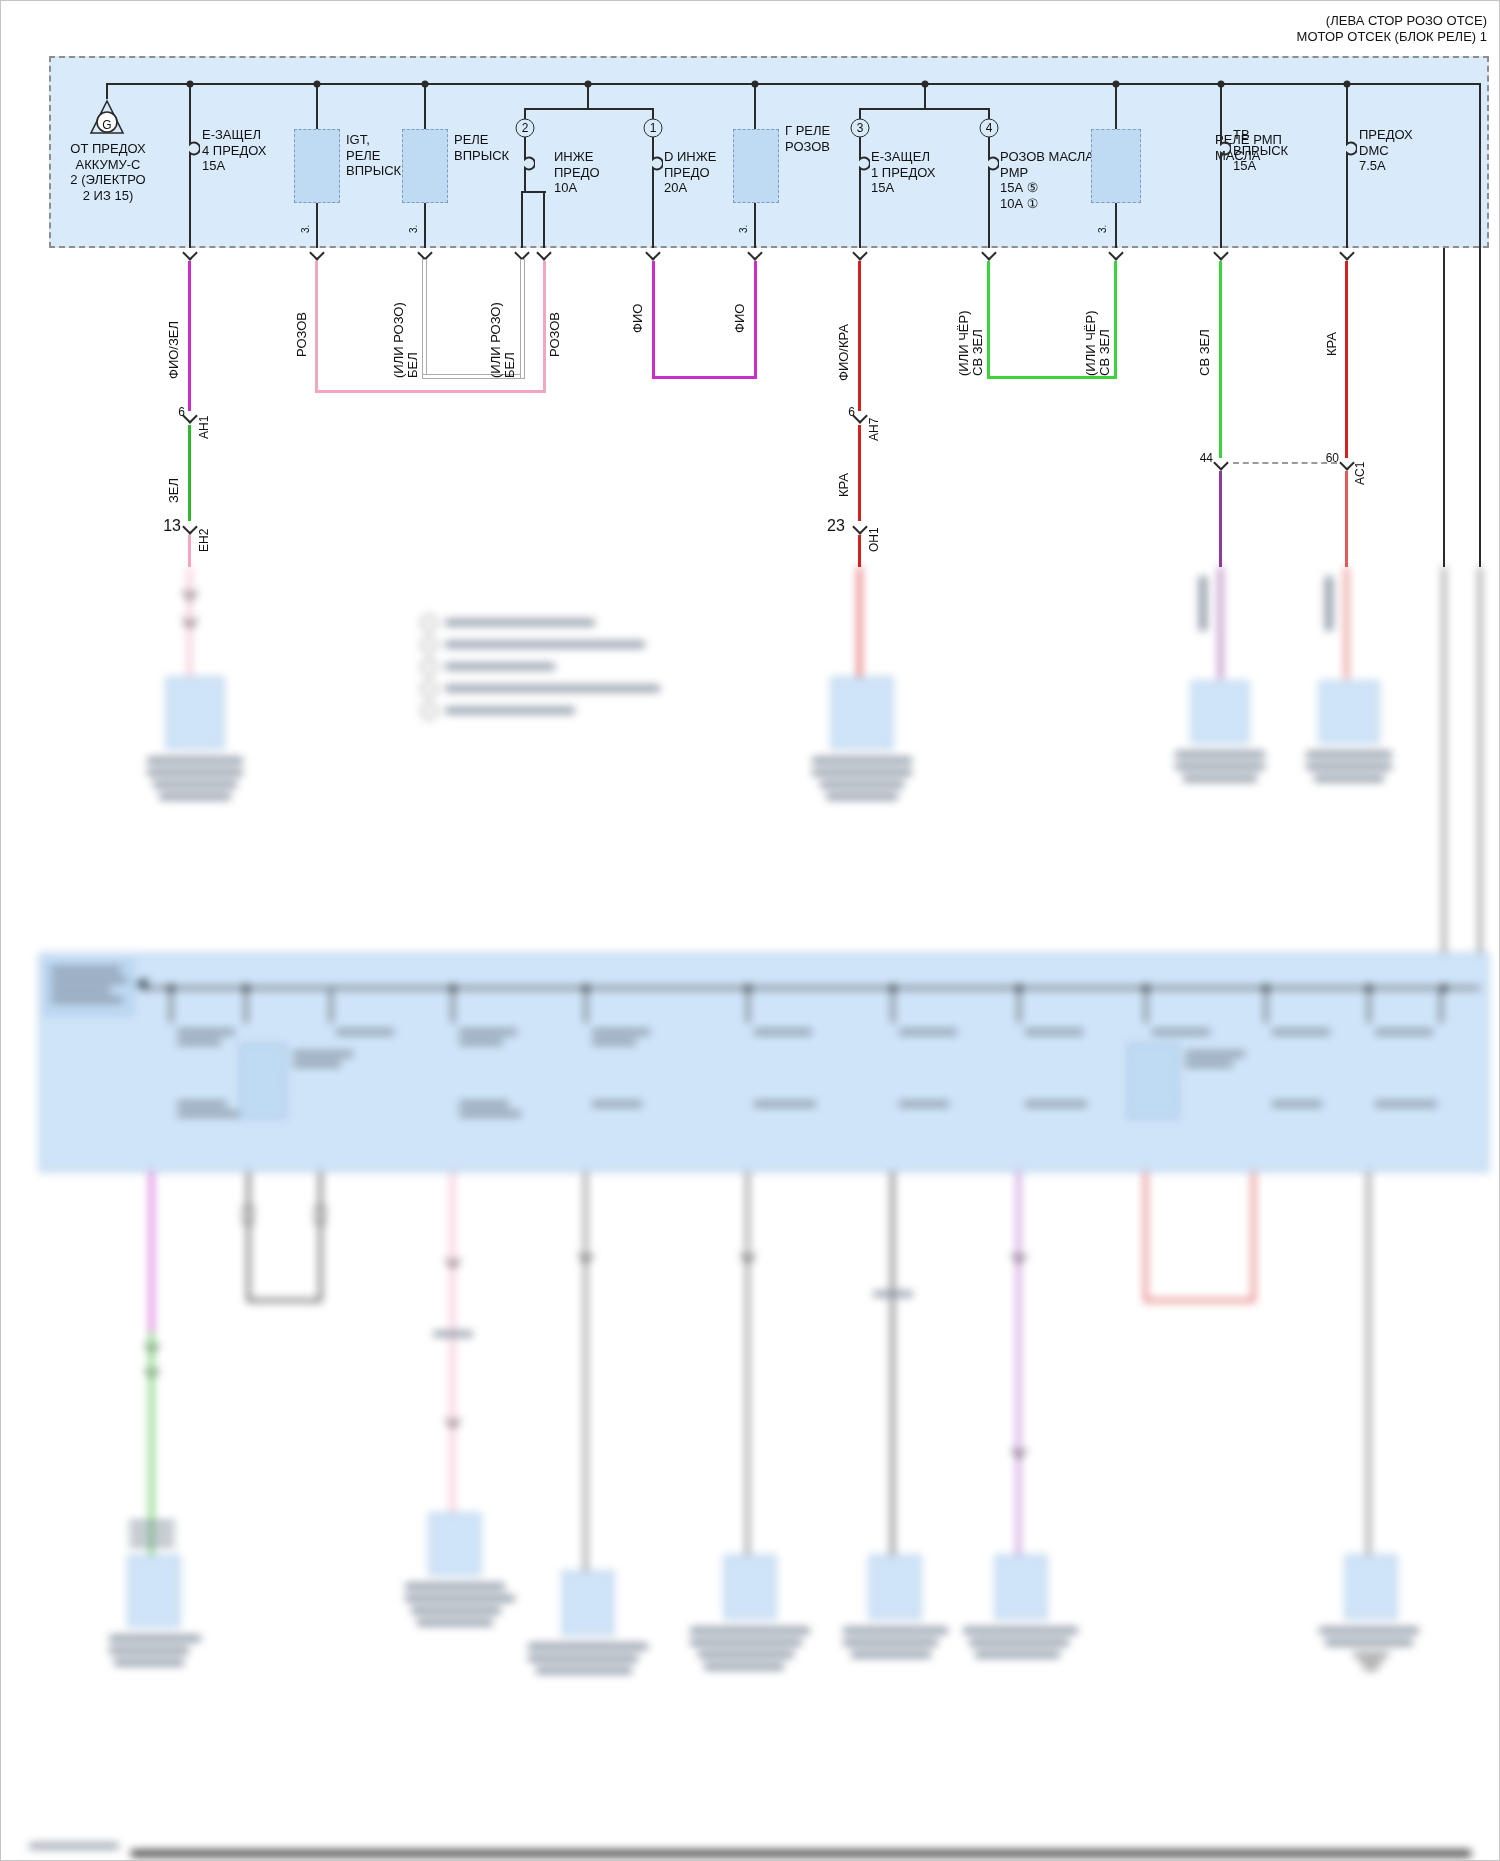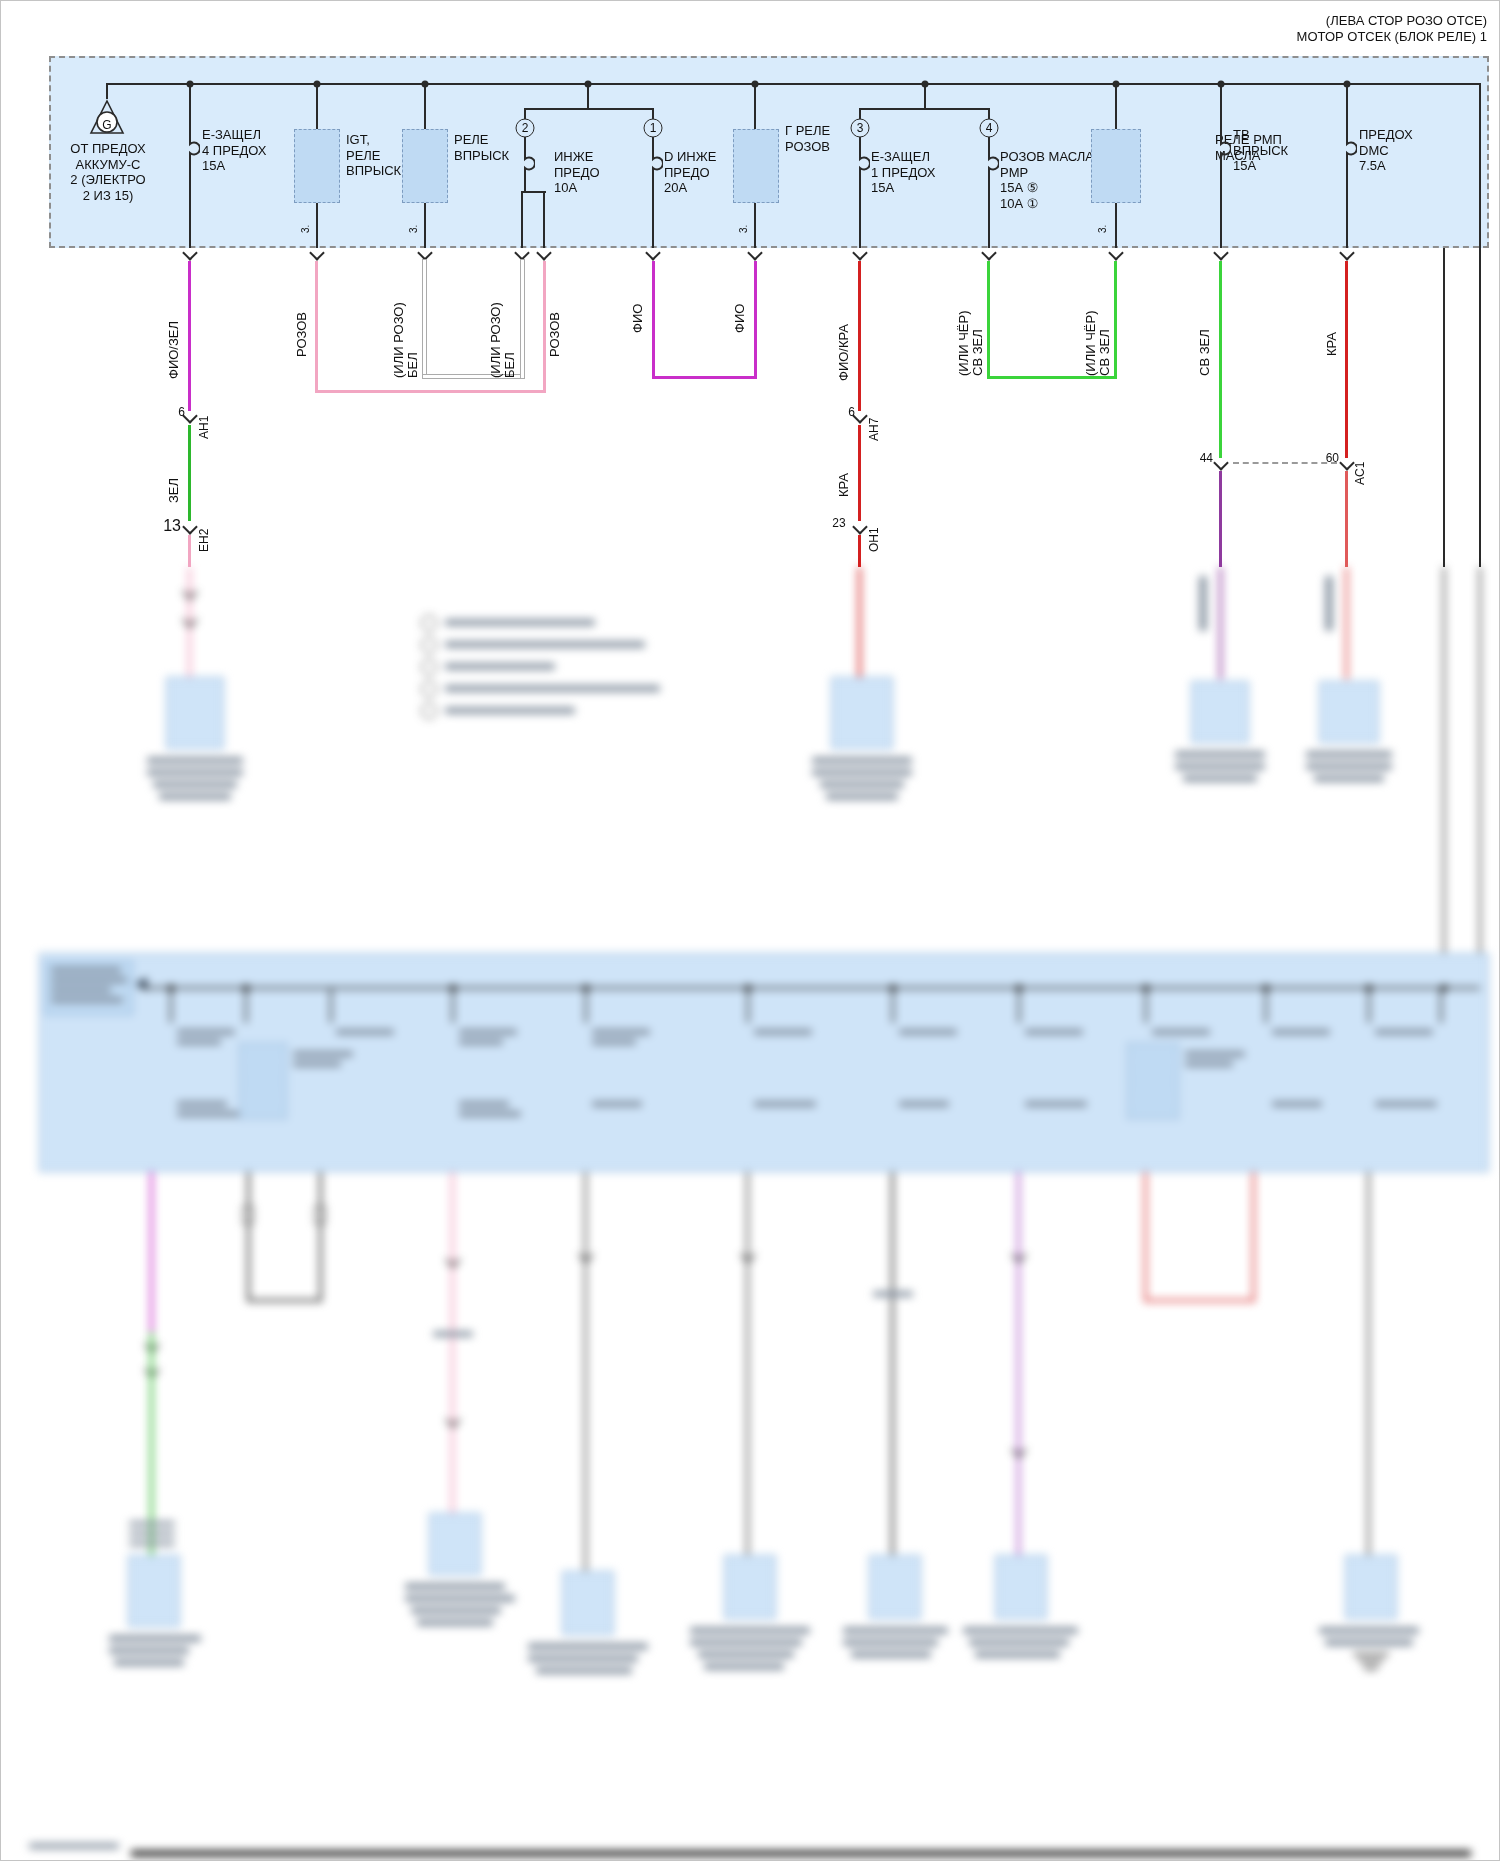--- a/index.html
+++ b/index.html
@@ -210,21 +210,21 @@
  <span class="V" style="left:732px;top:276px;height:56px">ФИО</span>
 
  <i class="red" style="left:857px;top:260px;width:3px;height:150px"></i>
  <span class="V" style="left:836px;top:268px;height:112px">ФИО/КРА</span>
  <i class="C" style="left:859px;top:416px"></i>
  <span class="L" style="left:830px;top:404px;width:24px;text-align:right;font-size:12px">6</span>
  <span class="V" style="left:867px;top:398px;height:42px;font-size:12px">AH7</span>
  <i class="red" style="left:857px;top:424px;width:3px;height:96px"></i>
  <span class="V" style="left:836px;top:440px;height:56px">КРА</span>
  <i class="C" style="left:859px;top:527px"></i>
- <span class="L" style="left:826px;top:515px;width:24px;text-align:center;font-size:12px">23</span>
+ <span class="L" style="left:826px;top:515px;width:24px;text-align:left;font-size:16px">23</span>
  <span class="V" style="left:867px;top:509px;height:42px;font-size:12px">ОН1</span>
  <i class="red" style="left:857px;top:534px;width:3px;height:32px"></i>
 
  <i class="lgr" style="left:986px;top:260px;width:3px;height:118px"></i>
  <i class="lgr" style="left:986px;top:375px;width:130px;height:3px"></i>
  <i class="lgr" style="left:1113px;top:260px;width:3px;height:118px"></i>
  <span class="V" style="left:956px;top:263px;height:112px">(ИЛИ ЧЁР)
 СВ ЗЕЛ</span>
  <span class="V" style="left:1083px;top:263px;height:112px">(ИЛИ ЧЁР)
 СВ ЗЕЛ</span>

